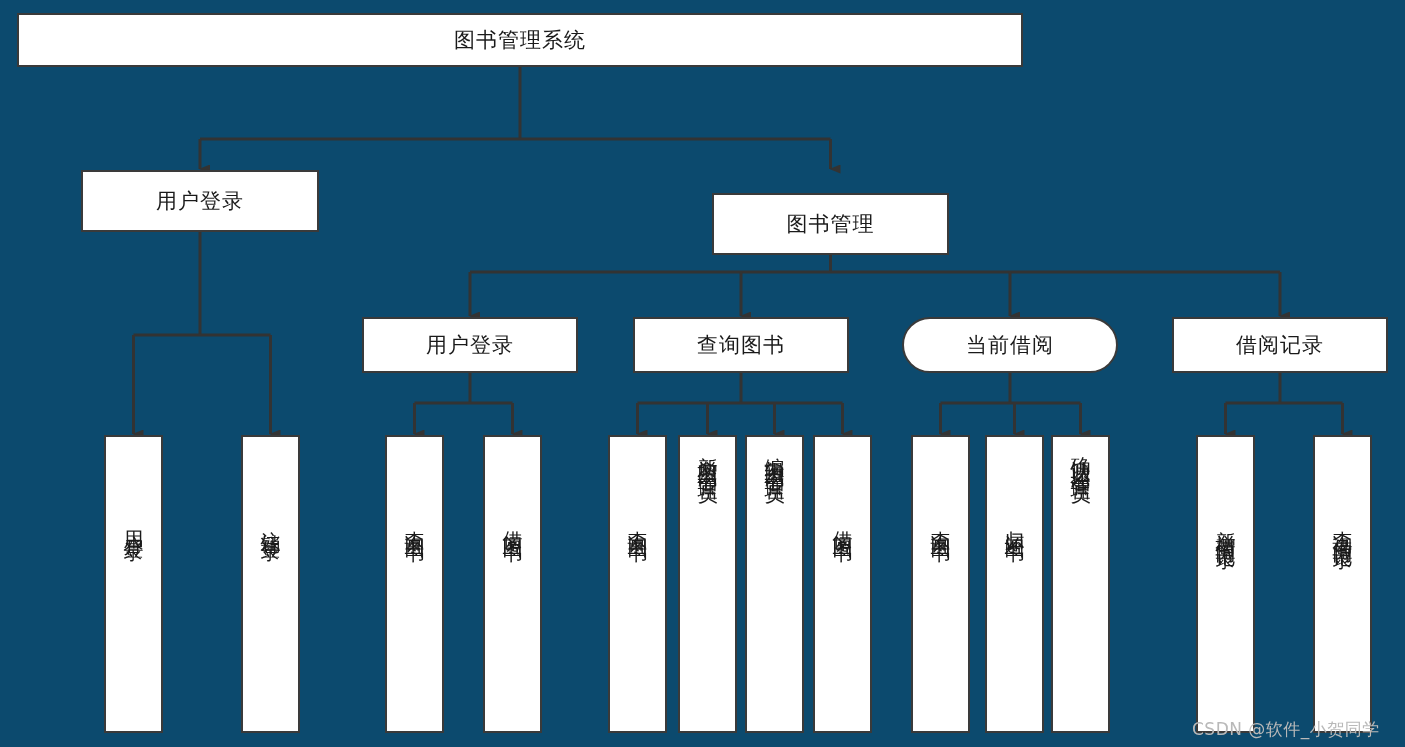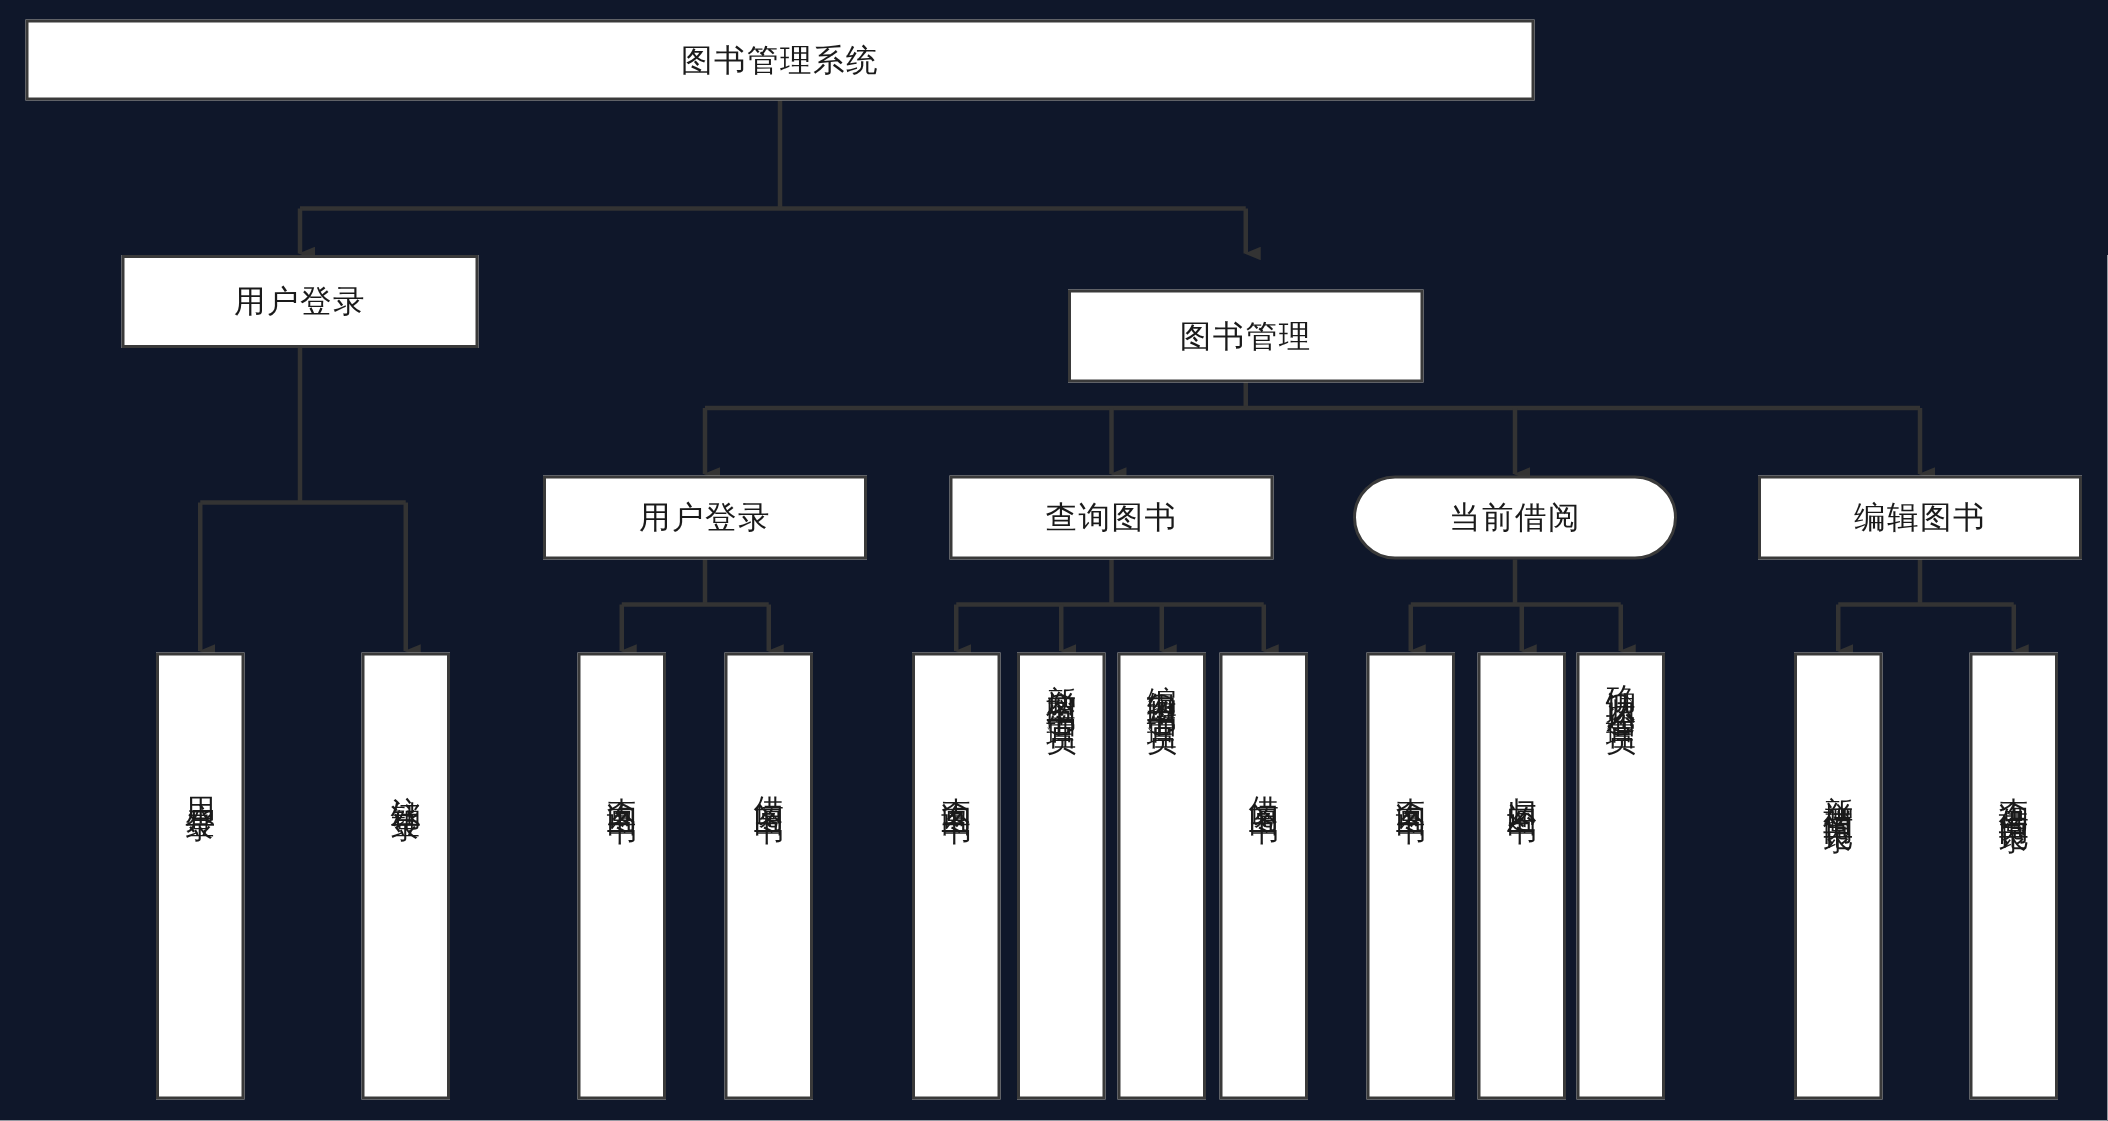--- a/index.html
+++ b/index.html
@@ -8,21 +8,21 @@
     padding: 0;
     background: #ffffff;
   }
   body {
     font-family: "DejaVu Sans", "Liberation Sans", sans-serif;
   }
   #diagram-root {
     position: relative;
     width: 1405px;
     height: 747px;
-    background: #0f172a;
+    background: #0c4a6e;
     overflow: hidden;
   }
   svg.edges {
     position: absolute;
     left: 0;
     top: 0;
     width: 1405px;
     height: 747px;
     pointer-events: none;
   }
@@ -130,21 +130,21 @@
       <div class="node horiz" style="left: 362px; top: 317px; width: 216px; height: 56px;">
         <span class="htext">用户登录</span>
       </div>
       <div class="node horiz" style="left: 633px; top: 317px; width: 216px; height: 56px;">
         <span class="htext">查询图书</span>
       </div>
       <div class="node horiz" style="left: 902px; top: 317px; width: 216px; height: 56px; border-radius: 28px;">
         <span class="htext">当前借阅</span>
       </div>
       <div class="node horiz" style="left: 1172px; top: 317px; width: 216px; height: 56px;">
-        <span class="htext">编辑图书</span>
+        <span class="htext">借阅记录</span>
       </div>
       <div class="node leaf mid" style="left: 104px; top: 435px; width: 59px; height: 298px;">
         <span class="vtext">用户登录</span>
       </div>
       <div class="node leaf mid" style="left: 241px; top: 435px; width: 59px; height: 298px;">
         <span class="vtext">注销登录</span>
       </div>
       <div class="node leaf mid" style="left: 385px; top: 435px; width: 59px; height: 298px;">
         <span class="vtext">查询图书</span>
       </div>
@@ -173,14 +173,15 @@
         <span class="vtext">确认归还（管理员）</span>
       </div>
       <div class="node leaf mid" style="left: 1196px; top: 435px; width: 59px; height: 298px;">
         <span class="vtext">新增借阅记录</span>
       </div>
       <div class="node leaf mid" style="left: 1313px; top: 435px; width: 59px; height: 298px;">
         <span class="vtext">查询借阅记录</span>
       </div>
     </div>
 
+  <div class="watermark" style="left: 1192px; top: 718px;">CSDN @软件_小贺同学</div>
 
 </div>
 
 </body></html>

